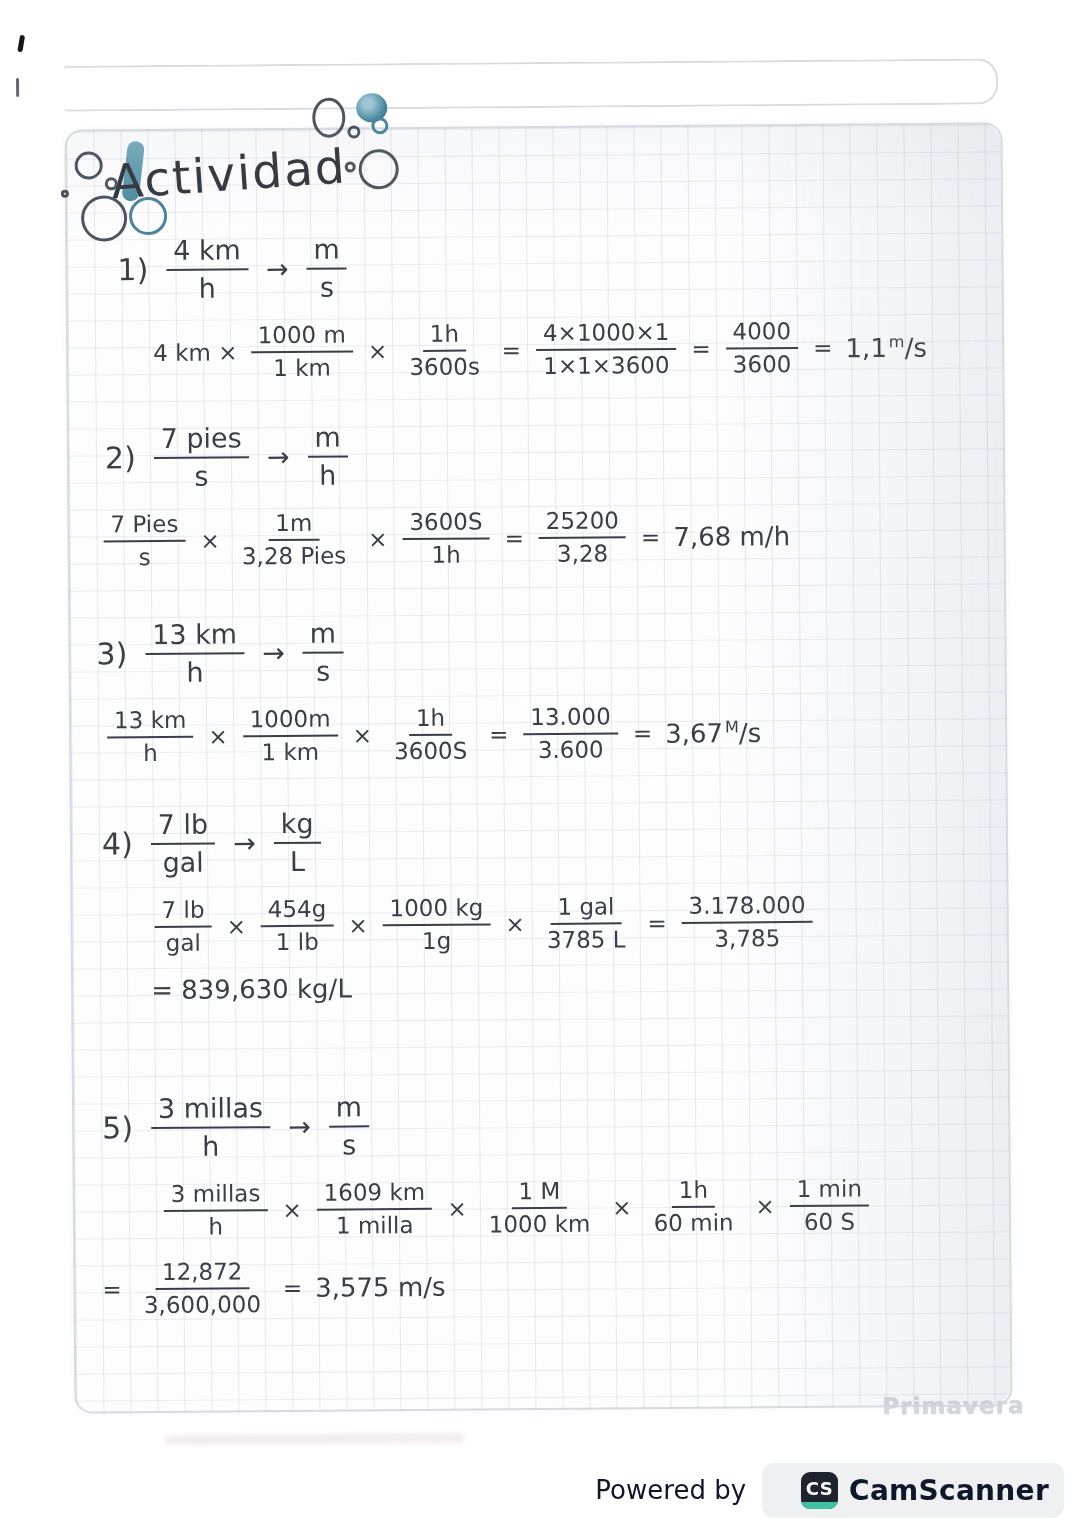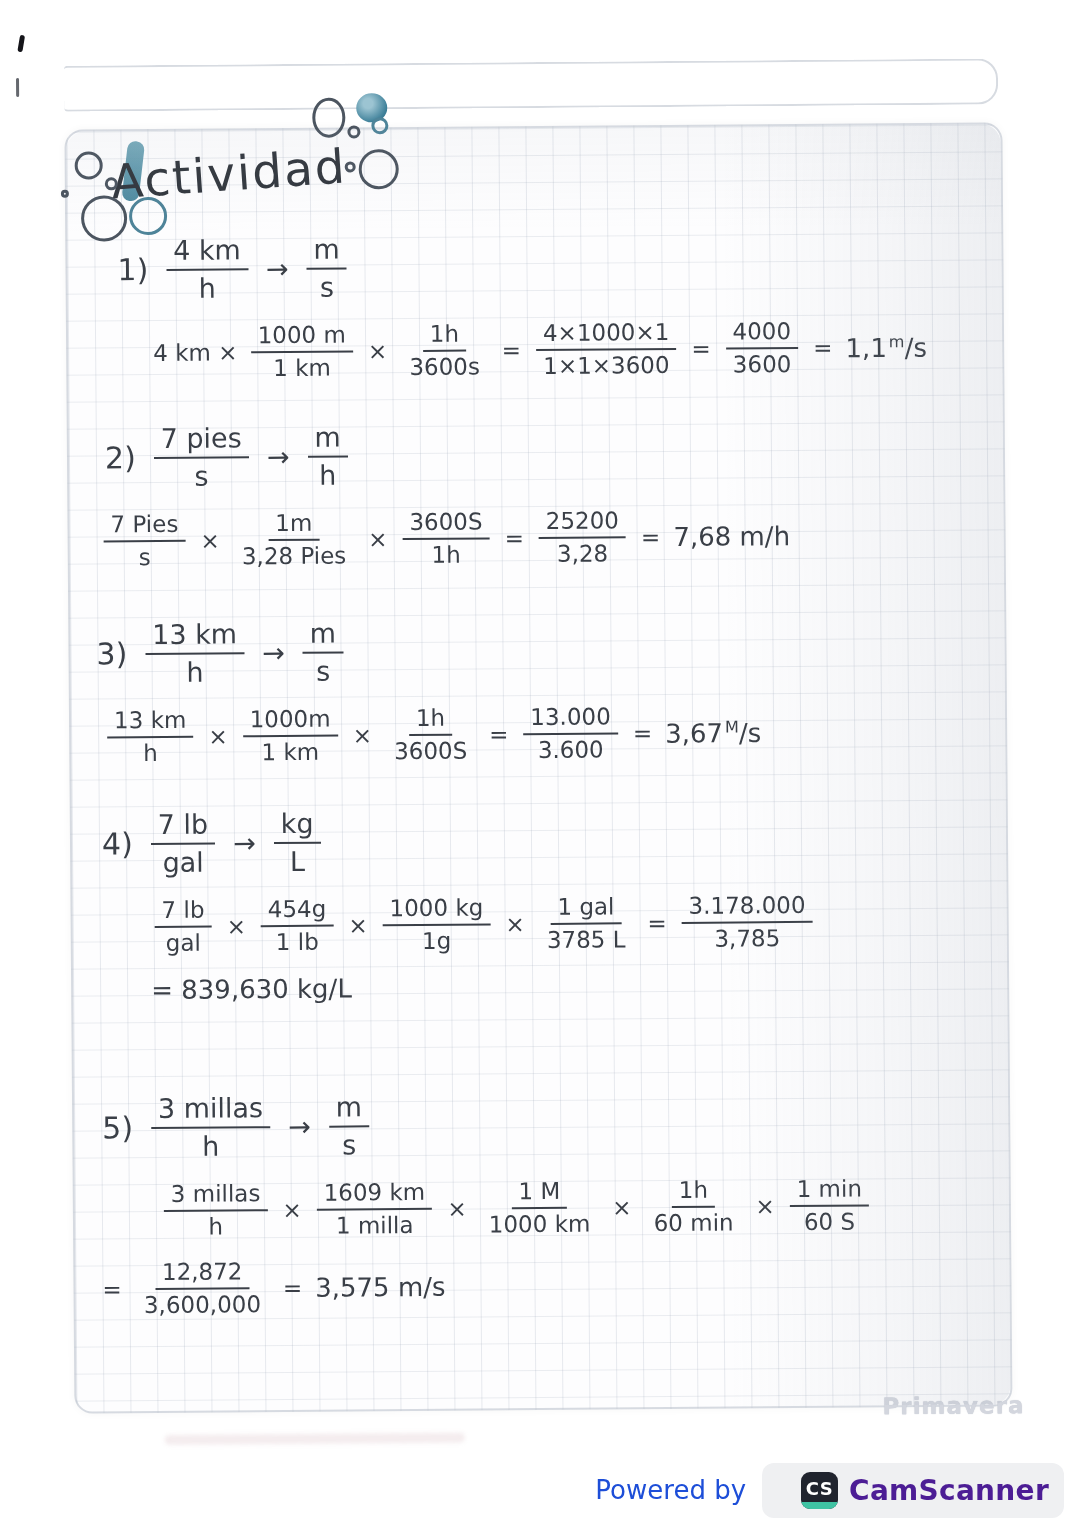--- a/index.html
+++ b/index.html
@@ -83,33 +83,33 @@
     position:absolute; left:806px; top:1268px;
     font-size:23px; font-weight:700; letter-spacing:1px;
     color:#d3d6de; text-shadow:0 0 1px #bfc3cc;
   }
 
   
   .footer {
     position:absolute; right:16px; bottom:8px; height:60px;
     display:flex; align-items:center; gap:16px;
   }
-  .powered { color:#1d4ed8; font-size:26px; }
+  .powered { color:#0f172a; font-size:26px; }
   .cs-pill {
     display:flex; align-items:center; gap:11px;
     background:#eff0f2; border-radius:12px; padding:9px 15px 9px 11px;
   }
   .cs-logo {
     position:relative; width:37px; height:37px; border-radius:9px;
     background:#20242e; overflow:hidden;
     display:flex; align-items:center; justify-content:center;margin-left:28px;
   }
   .cs-logo .cs-txt { color:#ffffff; font-weight:800; font-size:18px; letter-spacing:.5px; margin-top:-4px; }
   .cs-logo .cs-strip { position:absolute; left:0; right:0; bottom:0; height:7px; background:#3fc3a3; }
-  .cs-brand { color:#4c1d95; font-size:28px; font-weight:600; letter-spacing:.3px; }
+  .cs-brand { color:#0f172a; font-size:28px; font-weight:600; letter-spacing:.3px; }
 </style>
 </head>
 <body>
 
 <div class="scan">
   <div class="top-band"></div>
 
   <div class="page">
 
     <div class="accent-stroke"></div>

